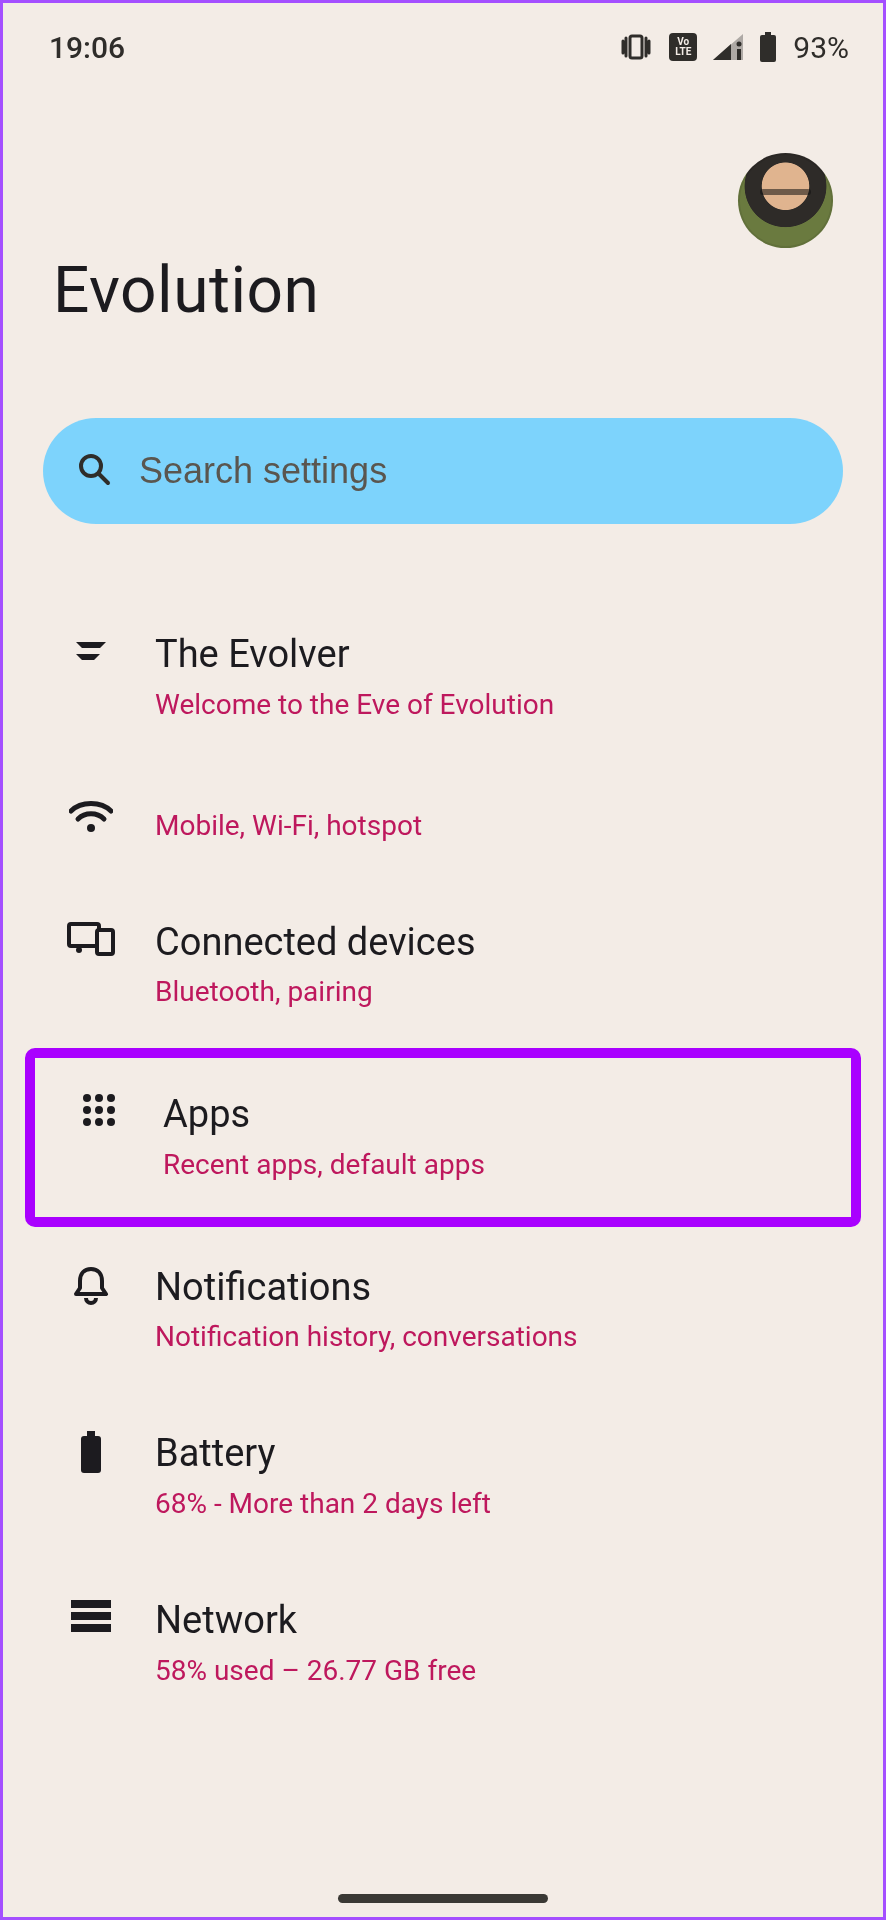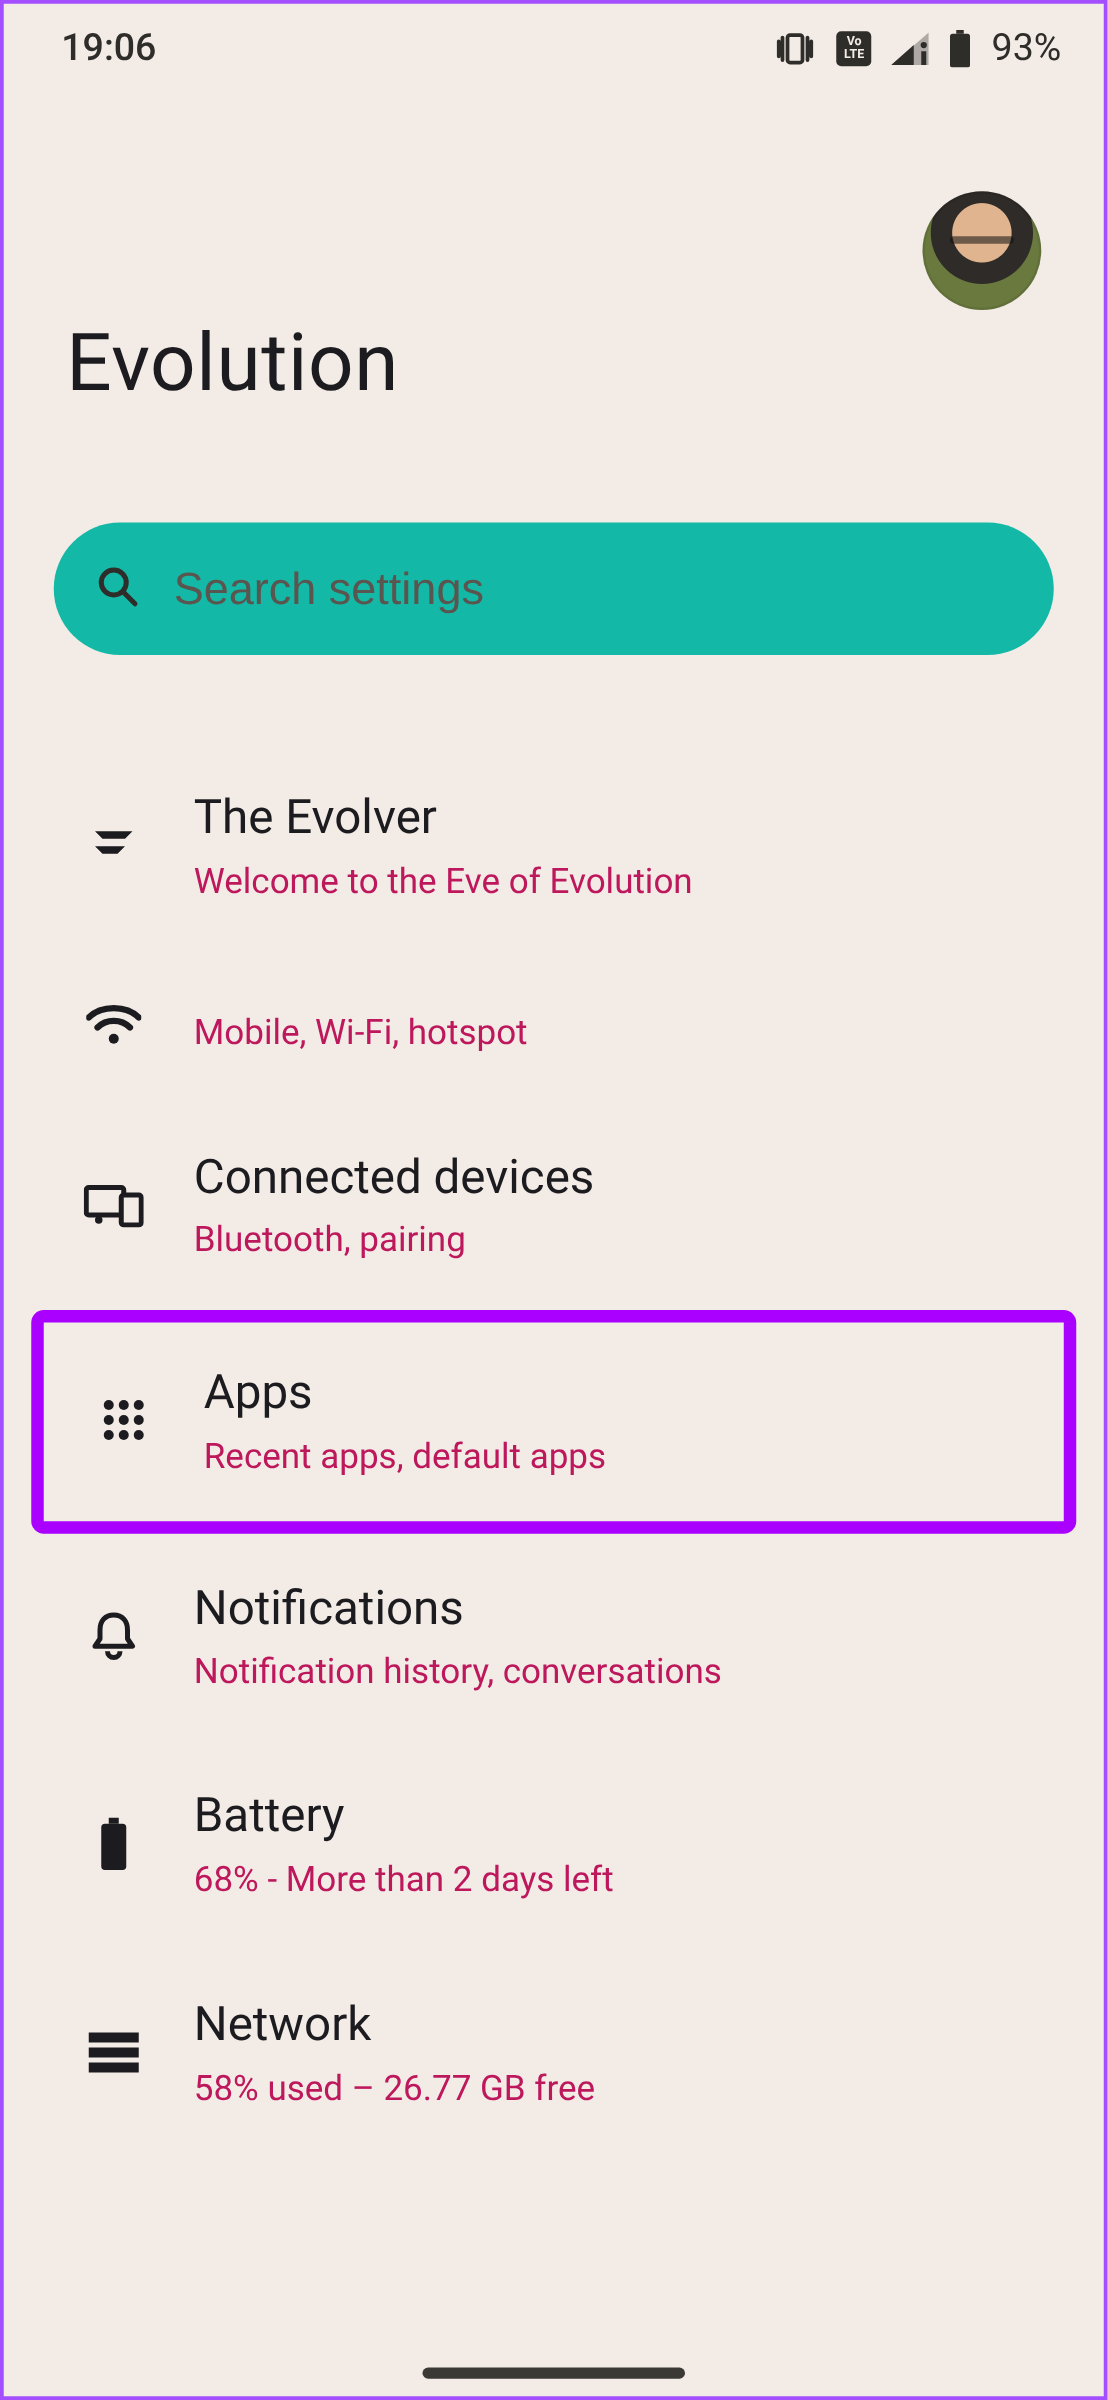--- a/index.html
+++ b/index.html
@@ -9,21 +9,21 @@
     font-family: Roboto, "Helvetica Neue", Arial, sans-serif;
     color: #1c1b1f;
     border: 3px solid #a44fff;
     position: relative;
     overflow: hidden;
   }
   
   .status-bar {
     display: flex;
     justify-content: space-between;
-    align-items: flex-start;
+    align-items: center;
     padding: 18px 34px 0 46px;
     height: 70px;
     font-size: 30px;
     font-weight: 500;
     color: #2f2d2a;
   }
   .status-right { display: flex; align-items: center; gap: 16px; }
   .status-right svg { display: block; }
   .volte-box {
     width: 28px; height: 28px; background:#2f2d2a; color:#f3ece6;
@@ -58,41 +58,41 @@
     font-size: 64px;
     font-weight: 400;
     margin-top: 60px;
     letter-spacing: .5px;
   }
 
   
   .search {
     margin: 90px 40px 0 40px;
     height: 106px;
-    background: #14b8a6;
+    background: #7dd3fc;
     border-radius: 55px;
     display: flex;
     align-items: center;
     padding: 0 34px;
     gap: 28px;
   }
   .search input {
     border: none; outline: none;
     font-size: 36px;
     color: #4a4640;
     background: transparent;
     width: 100%;
   }
   .search input::placeholder { color: #5a564f; }
 
   
   .list { margin-top: 70px; padding: 0 20px 0 20px; }
   .item {
     display: flex;
-    align-items: center;
+    align-items: flex-start;
     gap: 36px;
     padding: 38px 30px 40px 40px;
     border-radius: 4px;
   }
   .item .icon-wrap {
     width: 56px;
     display:flex; justify-content:center; align-items:center;
   }
   .item .texts { flex: 1; }
   .item .title {

